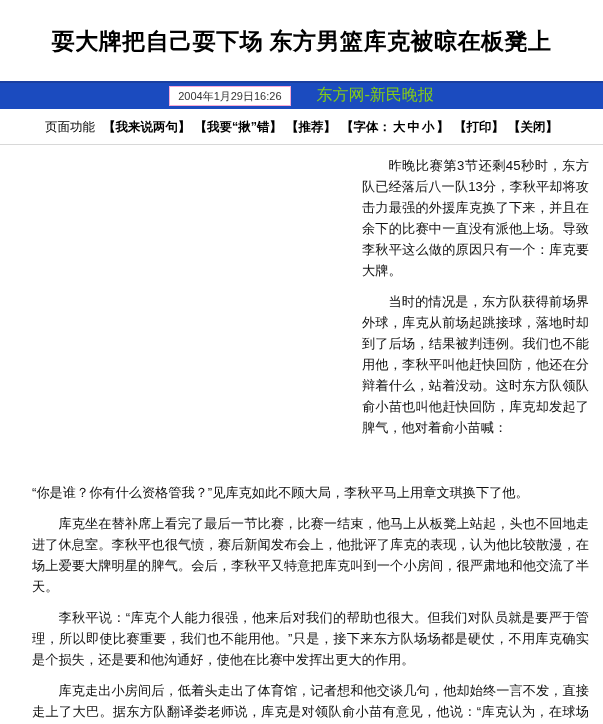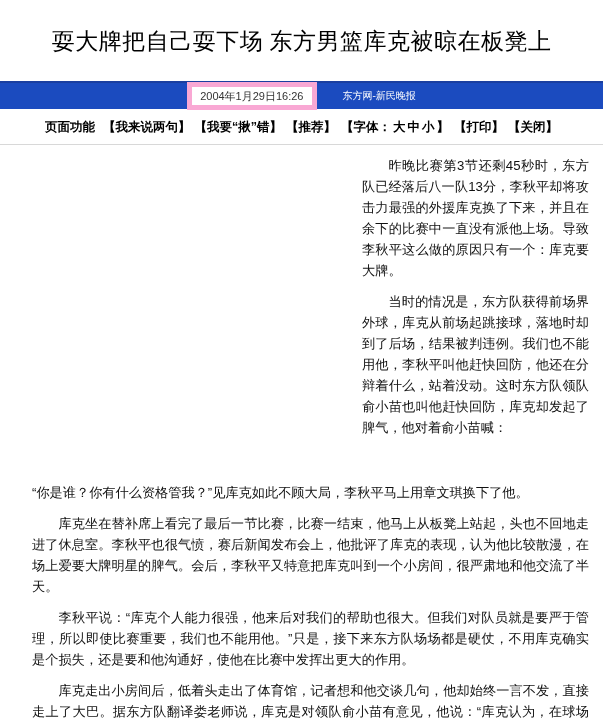--- a/index.html
+++ b/index.html
@@ -15,21 +15,21 @@
     overflow: hidden;
   }
   .page {
     width: 603px;
     height: 724px;
     position: relative;
     box-sizing: border-box;
   }
   .headline {
     font-family: "Liberation Serif", serif;
-    font-weight: normal;
+    font-weight: bold;
     font-size: 23px;
     line-height: 30px;
     text-align: center;
     color: #000000;
     padding: 10px 20px 8px 20px;
     letter-spacing: 0.5px;
   }
   .rule {
     height: 2px;
     background: #1a3fa0;
@@ -44,40 +44,40 @@
     font-size: 12px;
     color: #ffffff;
     background: #1b4bbf;
   }
   .meta-date {
     background: #ffffff;
     color: #333333;
     font-size: 11px;
     padding: 2px 8px;
     line-height: 14px;
-    border: 5px solid #f9a8d4;
+    border: 1px solid #f9a8d4;
   }
   .meta-source {
-    color: #ffffff;
-    font-size: 10px;
+    color: #84cc16;
+    font-size: 16px;
     font-family: Liberation Serif, serif;
   }
   .func-bar {
     display: flex;
     align-items: center;
     justify-content: center;
     gap: 4px;
     font-size: 12.5px;
     font-weight: bold;
     padding: 10px 0 8px 0;
     color: #000000;
     border-bottom: 1px solid #d8d8d8;
   }
   .func-label {
-    font-weight: bold;
+    font-weight: normal;
     margin-right: 4px;
   }
   .func-item {
     white-space: nowrap;
   }
   .font-sizes span { padding: 0 1px; margin-top: 28px; }
   .article {
     padding: 10px 14px 0 32px;
     font-size: 13.2px;
     line-height: 21px;

